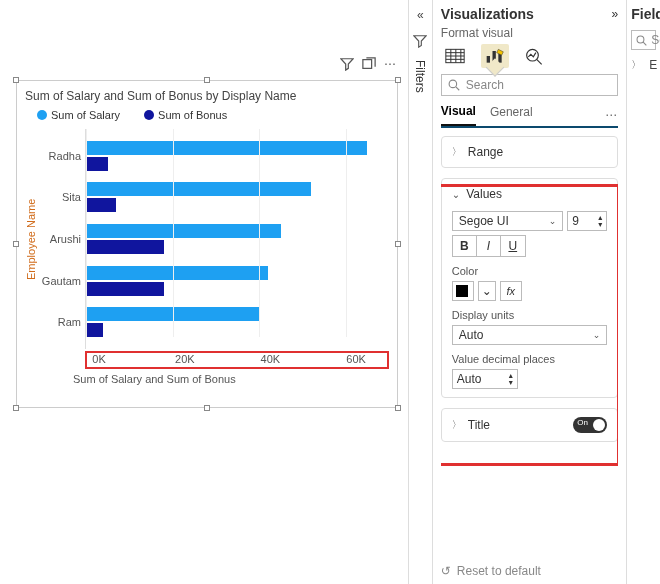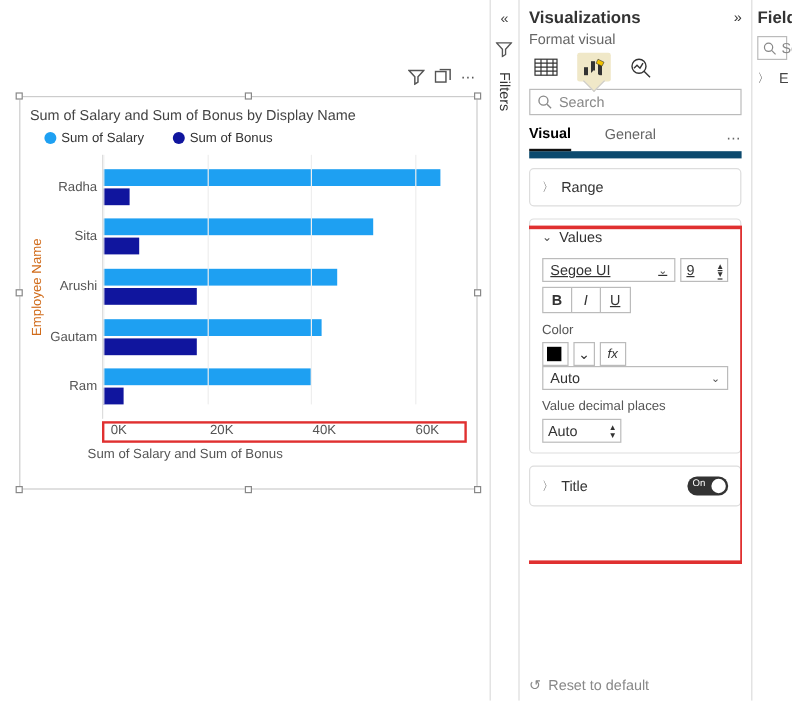--- a/index.html
+++ b/index.html
@@ -35,31 +35,31 @@
 
   .pane { width: 196px; border-left: 1px solid #ddd; padding: 6px 8px 6px 8px; display: flex; flex-direction: column; }
   .pane-header { display: flex; justify-content: space-between; align-items: center; margin-bottom: 4px; }
   .pane-title { font-size: 14px; font-weight: 600; }
   .sub-title { font-size: 12px; color: #666; margin-bottom: 4px; }
   .fmt-icons { display: flex; gap: 12px; margin-bottom: 6px; align-items:center; }
   .fmt-btn { width: 28px; height: 24px; display:flex; align-items:center; justify-content:center; border-radius:2px; cursor:pointer; }
   .fmt-btn.sel { background: #f0e8c8; position: relative; }
   .fmt-btn.sel::after { content:""; position:absolute; bottom:-6px; left:50%; width:12px; height:12px; background:#f0e8c8; border:1px solid #ccc; border-top:none; border-left:none; transform: translateX(-50%) rotate(45deg); }
   .search-box { border: 1px solid #bbb; display:flex; align-items:center; padding:3px 6px; gap:6px; margin-bottom:8px; font-size:12px; color:#888; }
-  .tabs { display:flex; gap:28px; border-bottom:6px solid #0c4a6e; margin-bottom:8px; align-items:center; }
+  .tabs { display:flex; gap:14px; border-bottom:2px solid #0c4a6e; margin-bottom:8px; align-items:center; }
   .tab { padding-bottom:6px; font-size:12px; color:#666; cursor:pointer; }
   .tab.active { color:#000; border-bottom:2px solid #111; font-weight:600; }
   .tab-more { margin-left:auto; color:#666; cursor:pointer; letter-spacing:1px; }
   .cards { position: relative; flex:1; overflow:auto; }
   .card { border:1px solid #ddd; border-radius:4px; padding:8px 10px; margin-bottom:10px; font-size:12px; }
   .card-header { display:flex; align-items:center; gap:6px; cursor:pointer; }
   .chevr { font-size:10px; color:#555; }
   .values-body { margin-top:10px; }
   .field-label { font-size:11px; color:#555; margin-bottom:4px; margin-top:8px; }
-  .row { display:flex; gap:4px;text-decoration:underline; }
+  .row { display:flex; gap:4px; }
   .dd { border:1px solid #bbb; padding:2px 6px; display:flex; align-items:center; justify-content:space-between; font-size:12px; background:#fff; cursor:pointer; }
   .dd .chev-d { font-size:9px; color:#555; }
   .spin { border:1px solid #bbb; width:40px; padding:2px 4px; display:flex; align-items:center; justify-content:space-between; font-size:12px; }
   .biubox { display:flex; border:1px solid #bbb; width:fit-content; margin-top:4px; }
   .biu { width:24px; height:20px; display:flex; align-items:center; justify-content:center; border-right:1px solid #bbb; font-size:12px; cursor:pointer; }
   .biu:last-child { border-right:none; }
   .color-row { display:flex; gap:4px; margin-top:4px; }
   .color-sw { width:22px; height:20px; border:1px solid #bbb; display:flex; align-items:center; justify-content:space-between; padding:0 3px; cursor:pointer; }
   .color-chip { width:12px; height:12px; background:#000; }
   .fx { width:22px; height:20px; border:1px solid #bbb; display:flex; align-items:center; justify-content:center; font-style:italic; font-size:11px; cursor:pointer; }
@@ -269,20 +269,21 @@
         <div class="color-row">
           <div class="color-sw">
             <span class="color-chip"></span>
           </div>
           <div class="color-sw" style="width:18px;justify-content:center">
             <span class="chev-d">⌄</span>
           </div>
           <div class="fx">fx</div>
         </div>
 
+        <div class="field-label">Display units</div>
         <div class="dd" style="width:100%">
           <span>Auto</span>
           <span class="chev-d">⌄</span>
         </div>
 
         <div class="field-label">Value decimal places</div>
         <div class="spin" style="width:66px">
           <span>Auto</span>
           <span style="font-size:8px;line-height:7px;display:flex;flex-direction:column">
               <span>▴</span>

